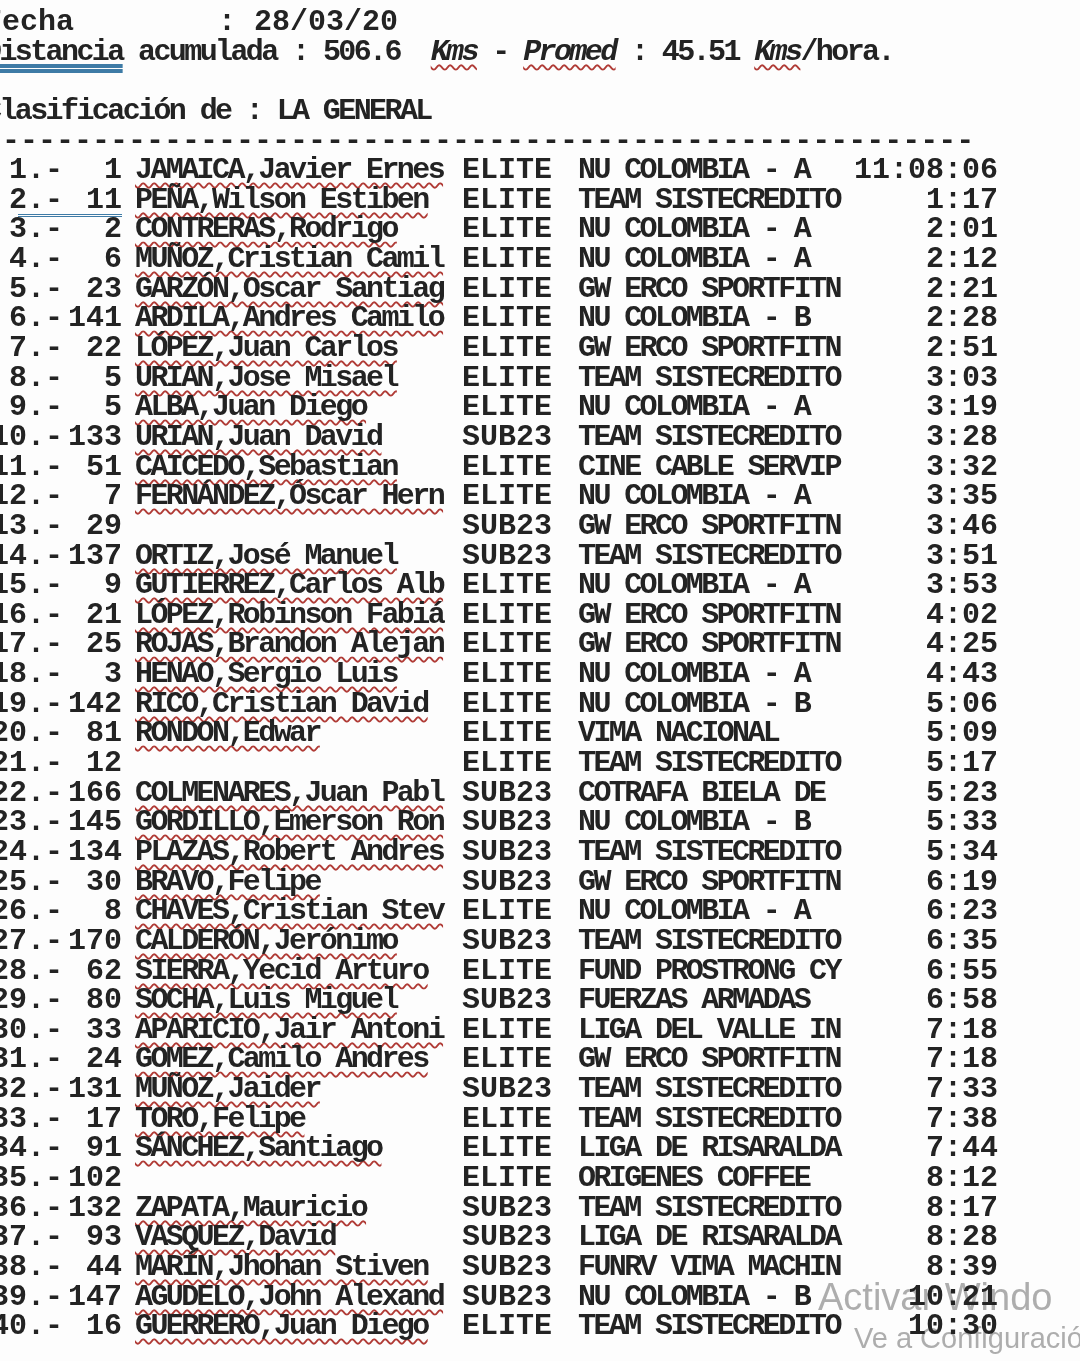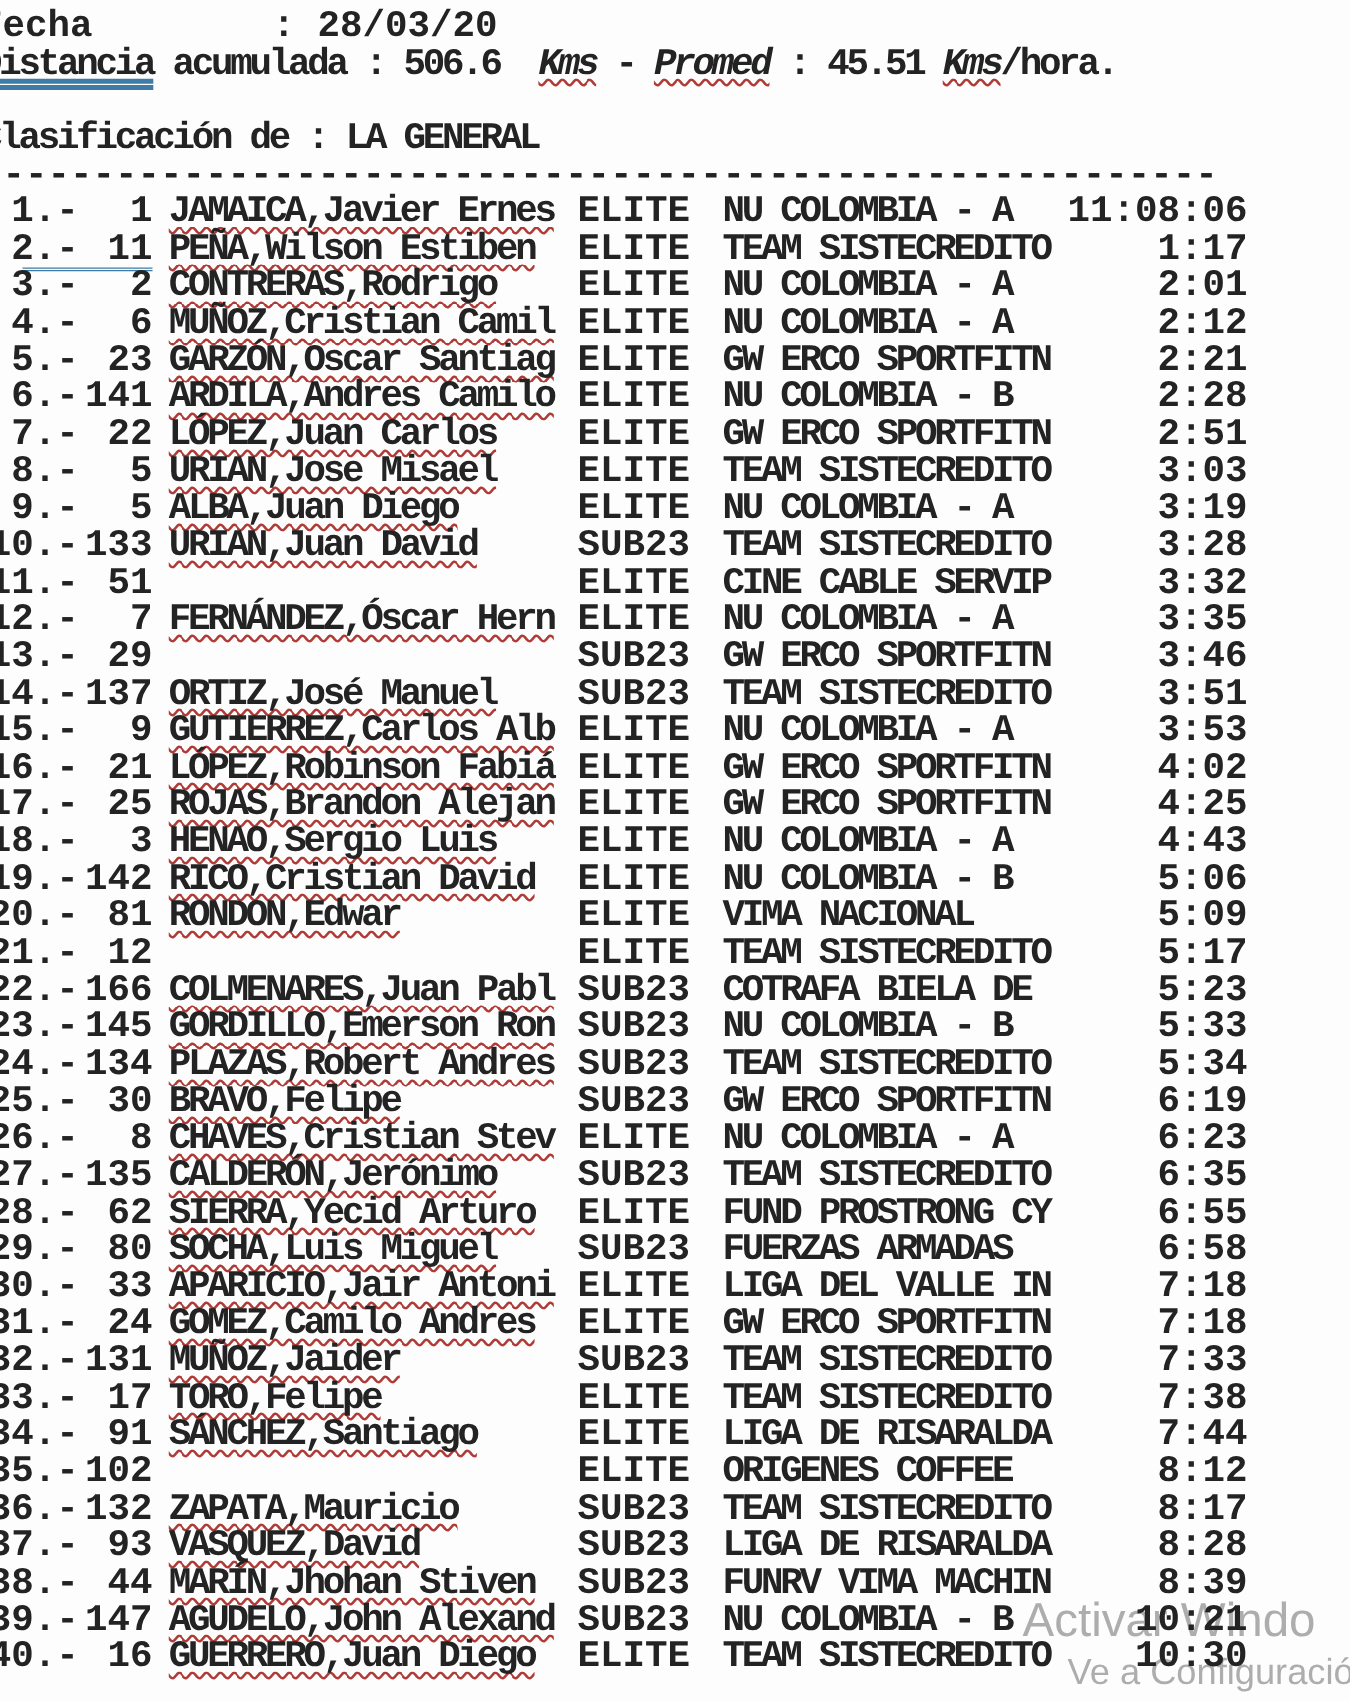--- a/index.html
+++ b/index.html
@@ -168,20 +168,21 @@
     <span class="cell rank">10.-</span>
     <span class="cell bib">133</span>
     <span class="cell name red">URIAN,Juan David</span>
     <span class="cell cat">SUB23</span>
     <span class="cell team">TEAM SISTECREDITO</span>
     <span class="cell time">3:28</span>
   </div>
       <div class="line row">
     <span class="cell rank">11.-</span>
     <span class="cell bib">51</span>
+    <span class="cell name red">CAICEDO,Sebastian</span>
     <span class="cell cat">ELITE</span>
     <span class="cell team">CINE CABLE SERVIP</span>
     <span class="cell time">3:32</span>
   </div>
       <div class="line row">
     <span class="cell rank">12.-</span>
     <span class="cell bib">7</span>
     <span class="cell name red">FERNÁNDEZ,Óscar Hern</span>
     <span class="cell cat">ELITE</span>
     <span class="cell team">NU COLOMBIA - A</span>
@@ -292,21 +293,21 @@
       <div class="line row">
     <span class="cell rank">26.-</span>
     <span class="cell bib">8</span>
     <span class="cell name red">CHAVES,Cristian Stev</span>
     <span class="cell cat">ELITE</span>
     <span class="cell team">NU COLOMBIA - A</span>
     <span class="cell time">6:23</span>
   </div>
       <div class="line row">
     <span class="cell rank">27.-</span>
-    <span class="cell bib">135</span>
+    <span class="cell bib">170</span>
     <span class="cell name red">CALDERÓN,Jerónimo</span>
     <span class="cell cat">SUB23</span>
     <span class="cell team">TEAM SISTECREDITO</span>
     <span class="cell time">6:35</span>
   </div>
       <div class="line row">
     <span class="cell rank">28.-</span>
     <span class="cell bib">62</span>
     <span class="cell name red">SIERRA,Yecid Arturo</span>
     <span class="cell cat">ELITE</span>

